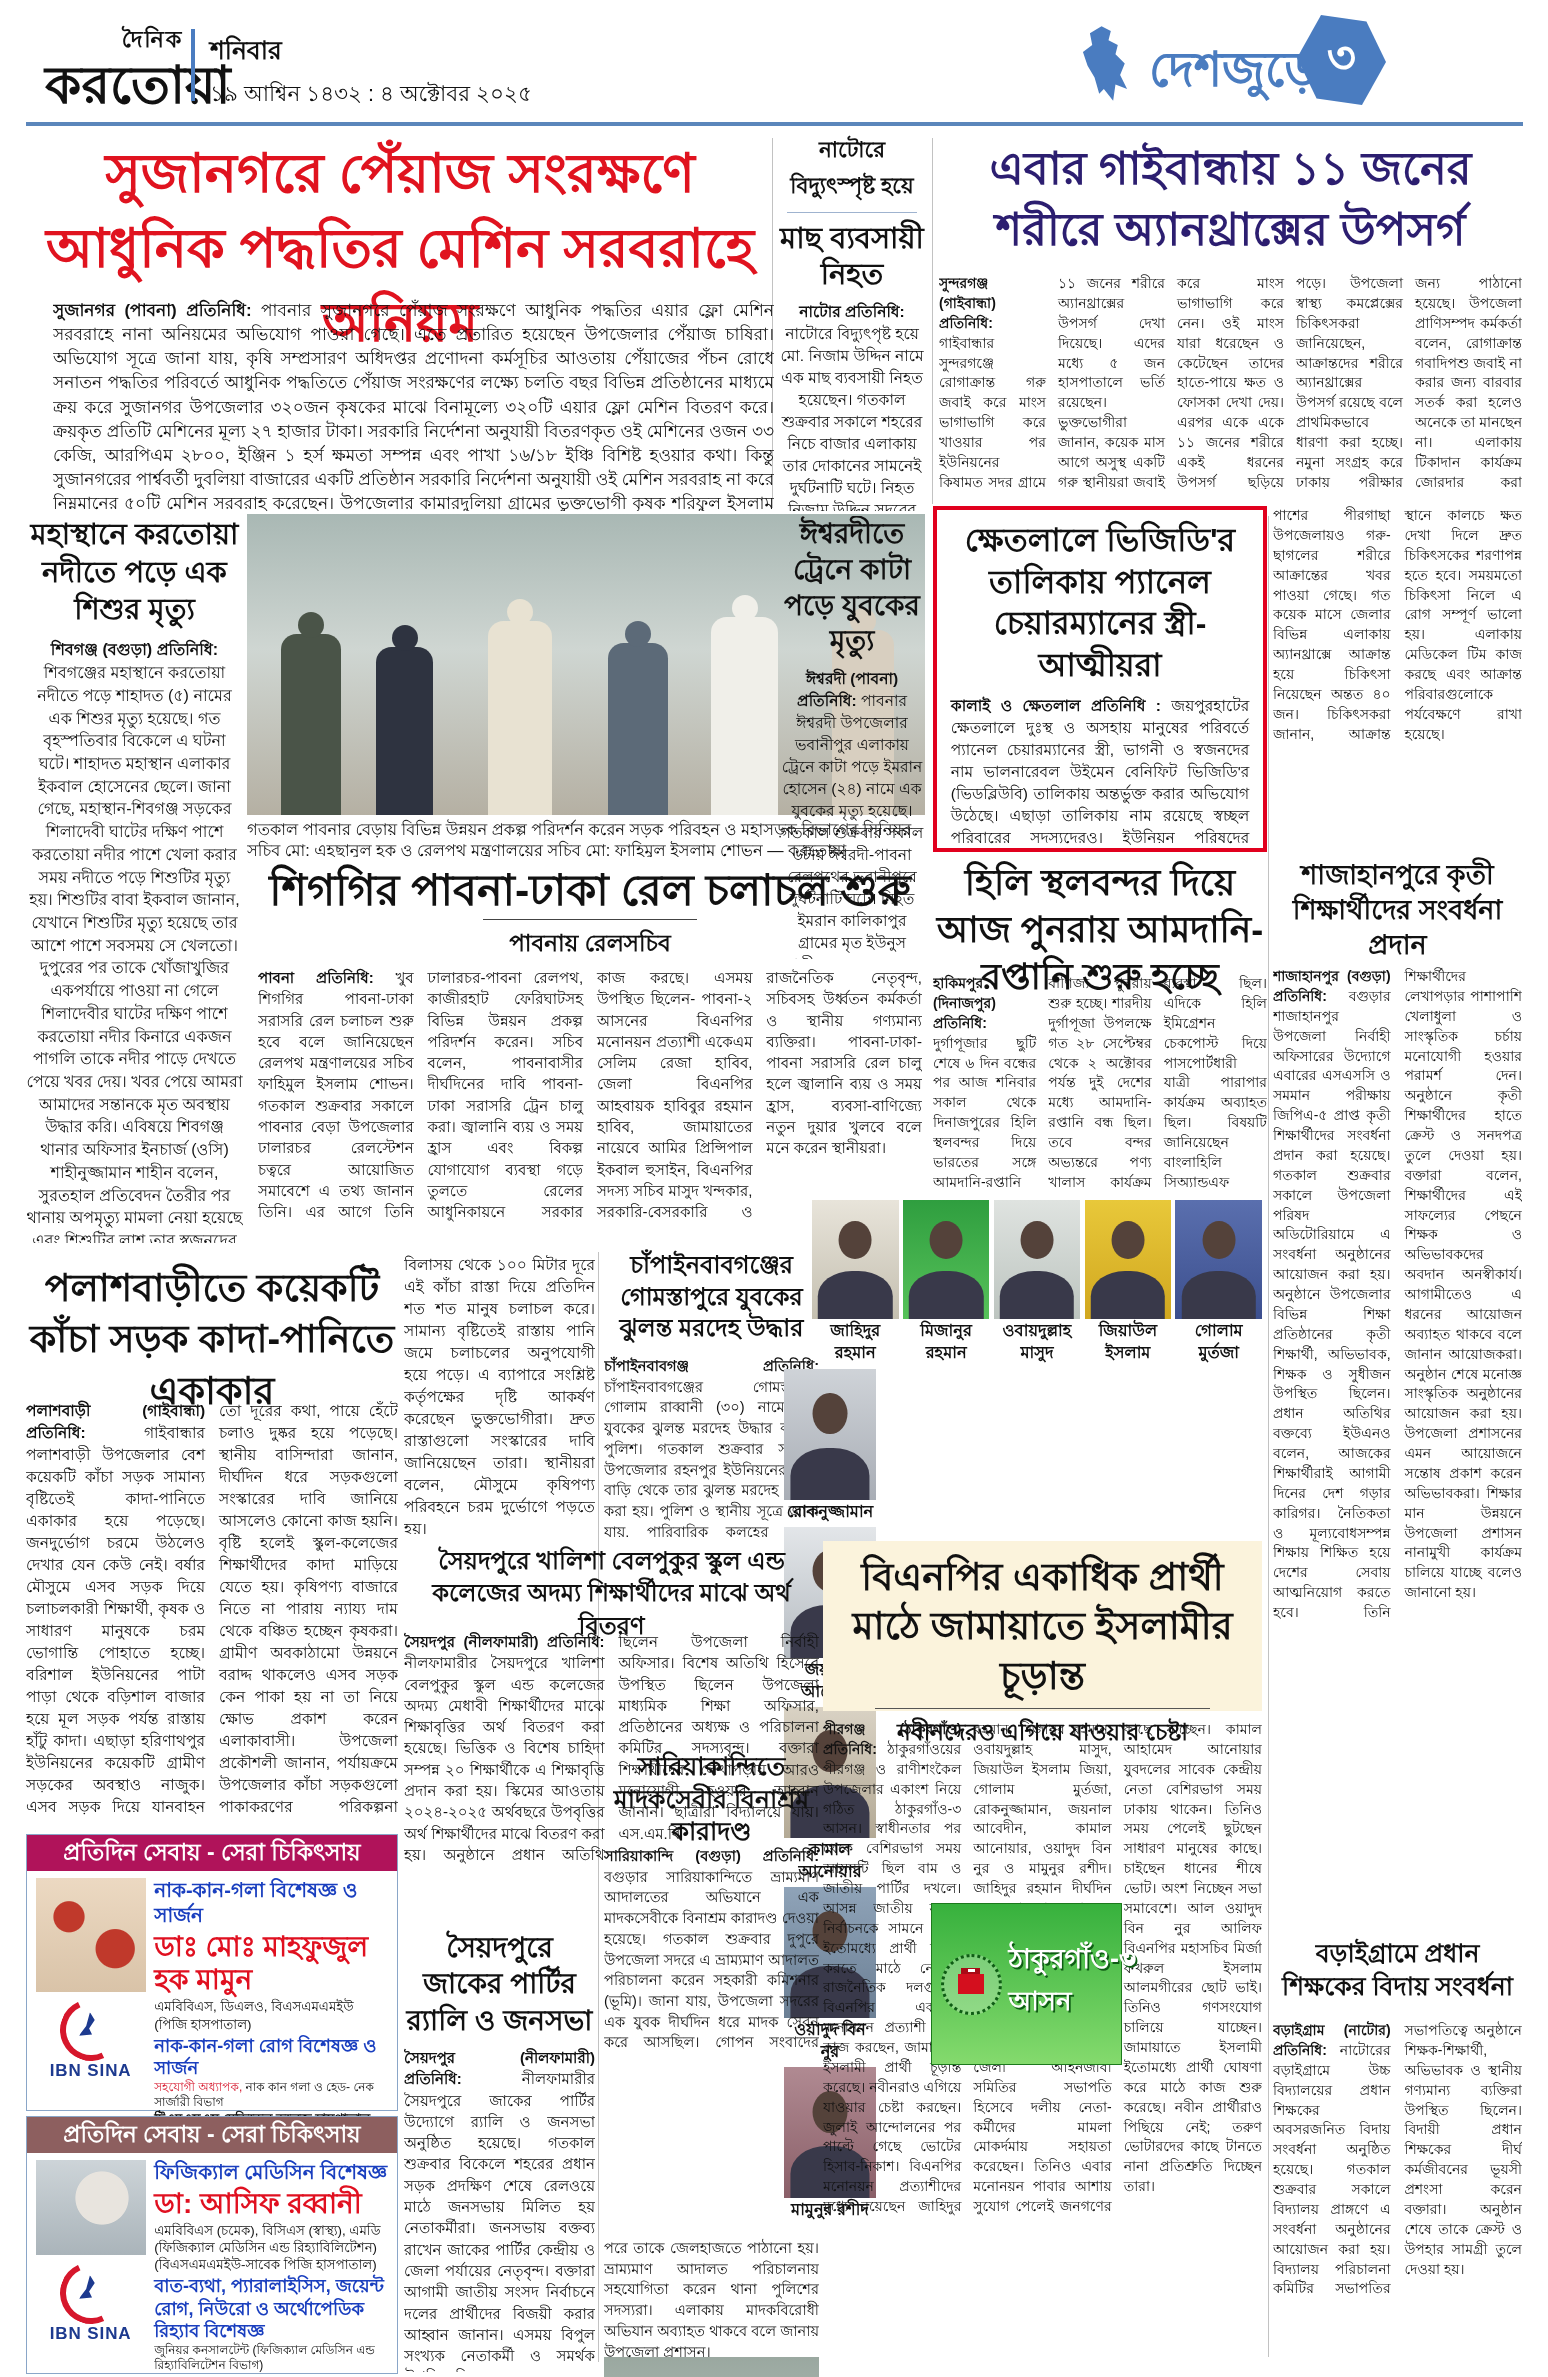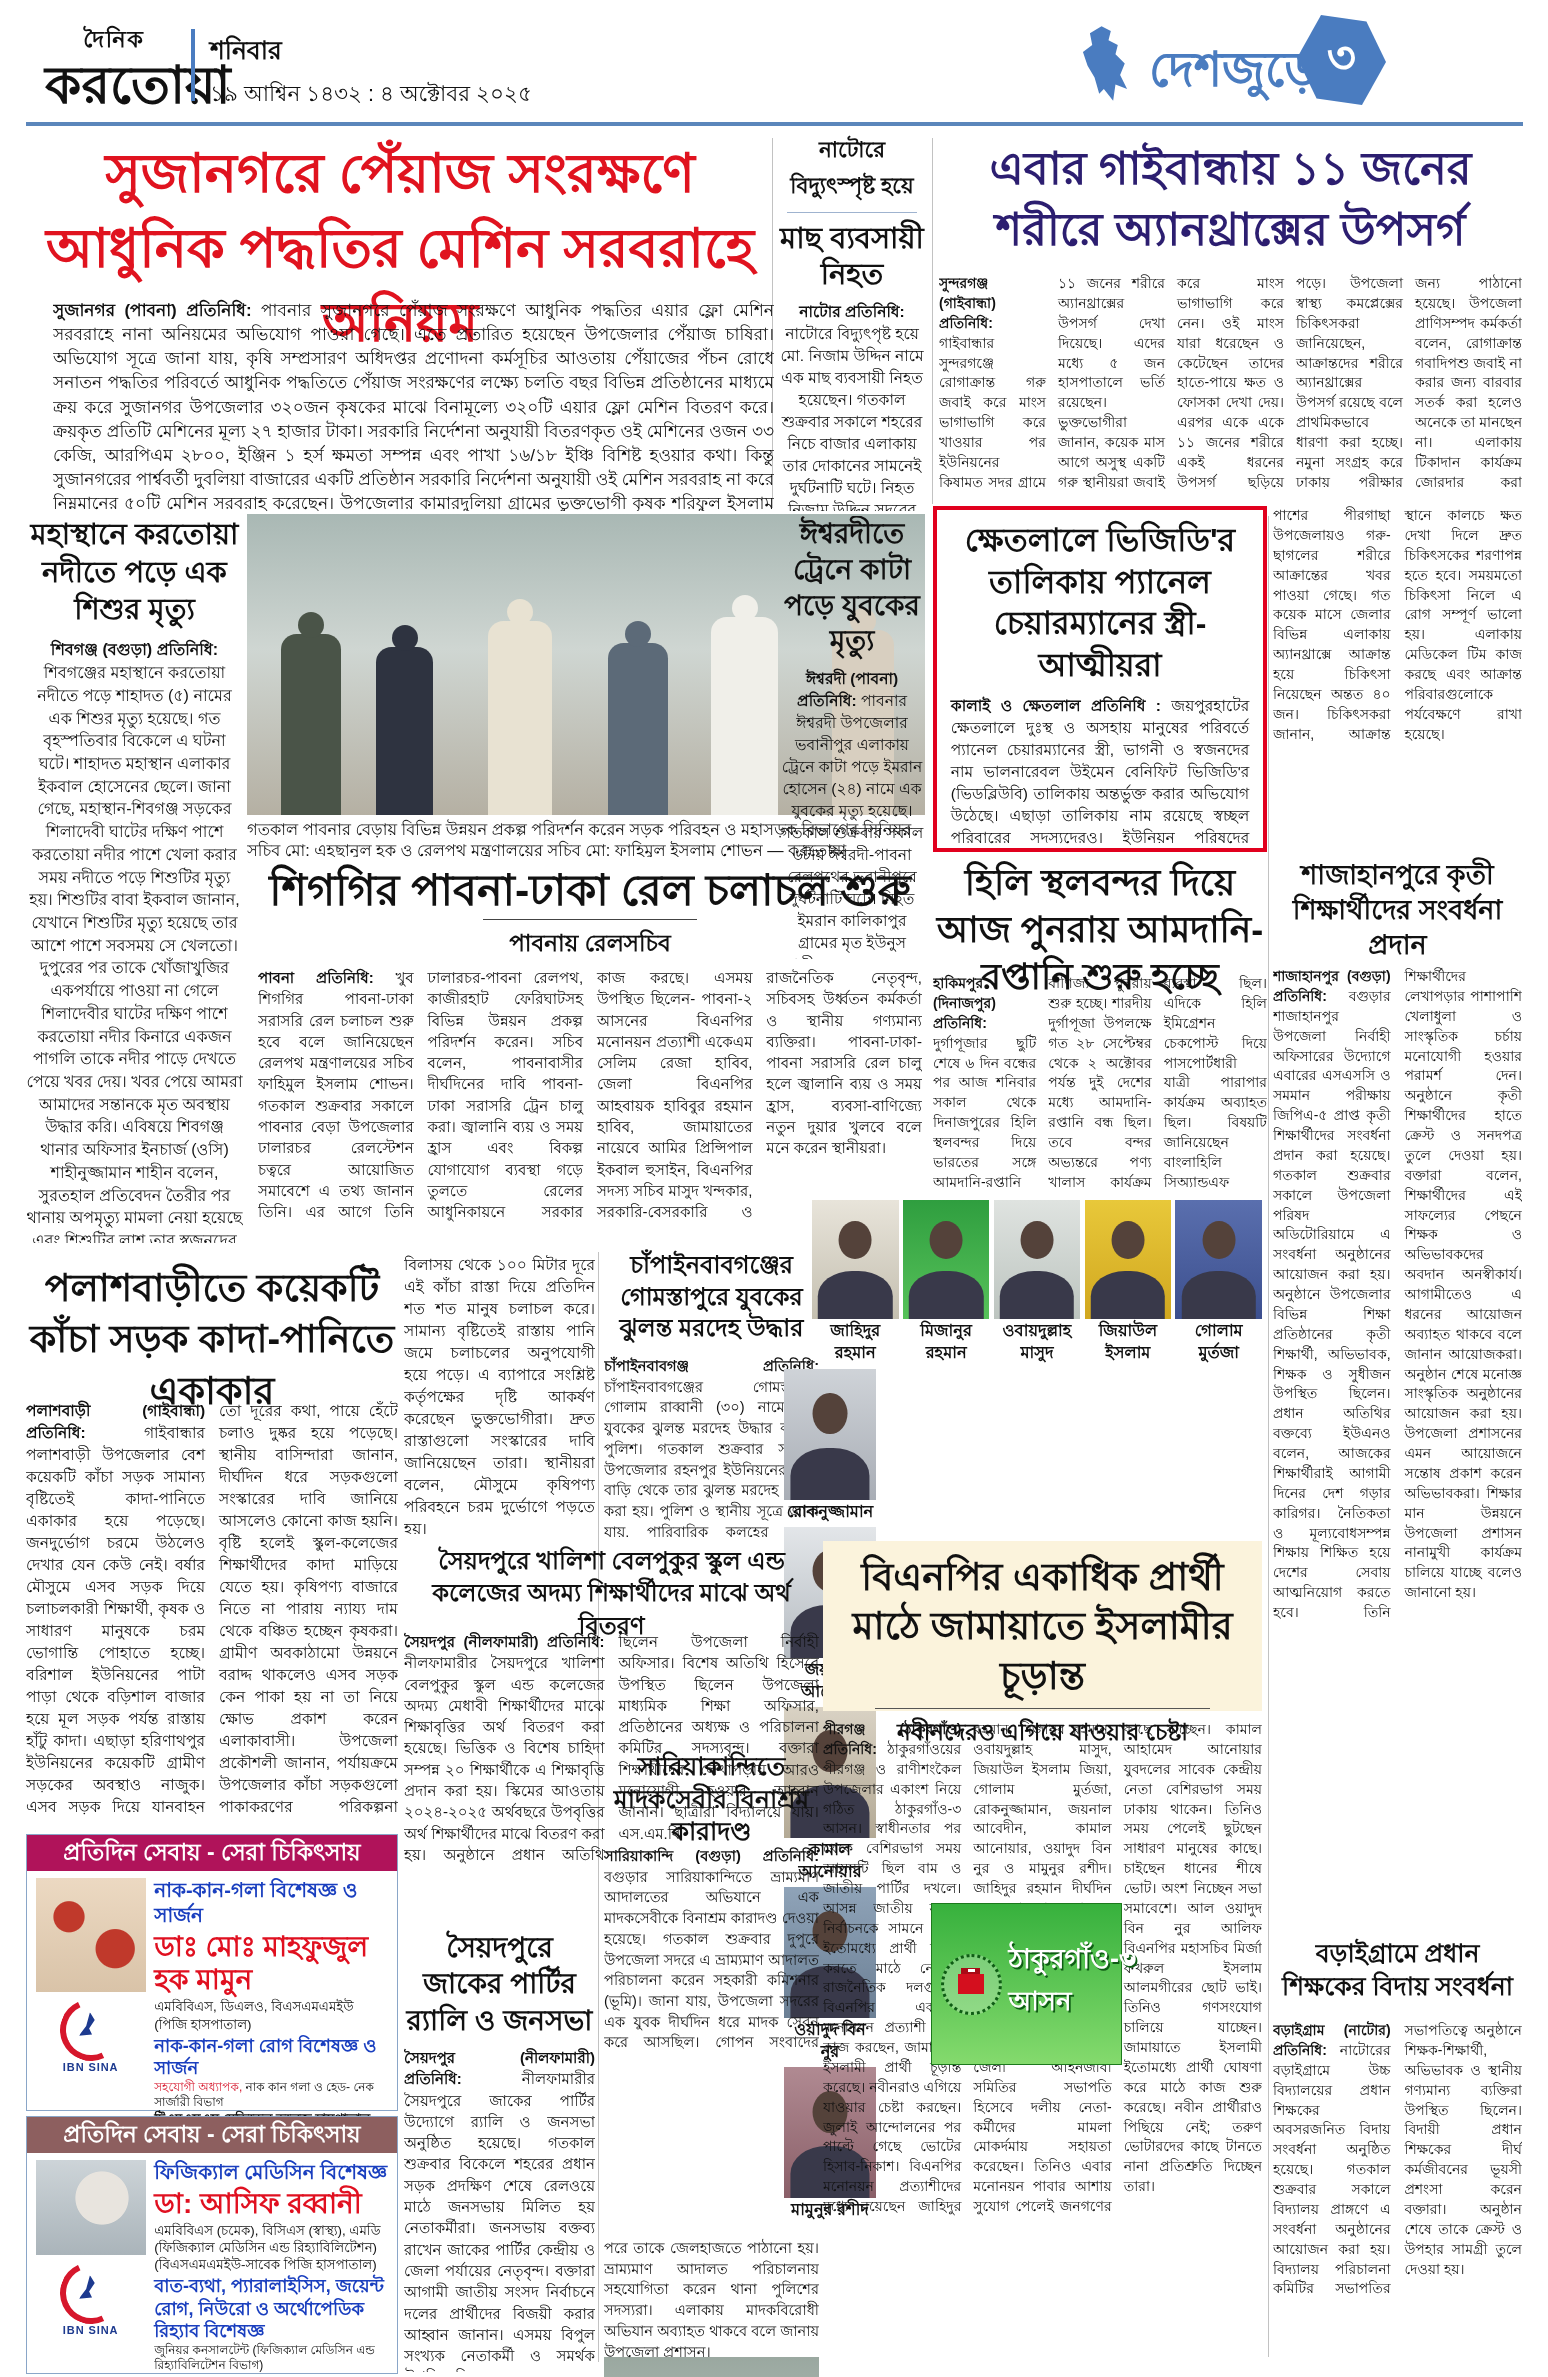--- a/index.html
+++ b/index.html
@@ -6,21 +6,21 @@
   .page{position:relative;width:1548px;height:2377px;background:#ffffff;margin:0 auto;
         font-family:"Liberation Sans","DejaVu Sans",sans-serif;color:#111;overflow:hidden;}
   .abs{position:absolute;}
   .ctr{text-align:center;}
   .jst{text-align:justify;}
   .bt{margin:0;font-size:15.5px;line-height:1.42;}
   .dl{font-weight:bold;}
   .clip{overflow:hidden;}
   .vline{background:#c2c2c2;width:0.9px;}
   
-  .logo-top{font-size:22.4px;font-weight:bold;letter-spacing:1.7px;text-align:center;}
+  .logo-top{font-size:22.4px;font-weight:bold;letter-spacing:1.7px;text-align:right;}
   .logo-main{font-size:52px;font-weight:bold;line-height:1.02;}
   .mast-day{font-size:25px;font-weight:bold;}
   .mast-date{font-size:21.5px;margin-top:3px;}
   .mast-bar{background:#4a7cc0;}
   .brand-text{font-size:48px;font-weight:bold;color:#4a7cc0;}
   .hex{clip-path:polygon(27% 3%,78% 10%,100% 52%,73% 97%,22% 90%,0% 48%);
        background:#4a7cc0;display:flex;align-items:center;justify-content:center;}
   .hex span{color:#fff;font-size:45px;font-weight:bold;}
   .toprule{background:#5b86bb;}
   
@@ -66,21 +66,21 @@
      linear-gradient(180deg,#ecd9c2,#d9c3a8);}
   .ad-img2{height:95px;background:
      radial-gradient(circle at 60% 40%, #e8e4de 0 30%, rgba(0,0,0,0) 31%),
      linear-gradient(180deg,#cdd4d8,#aab4ba);}
   .ad-logo{margin-top:6.9px;text-align:center;}
   .ad-arc{width:50px;height:50px;margin:0 auto;border-radius:50%;
           border-left:6px solid #d6172c;border-bottom:6px solid #d6172c;border-top:6px solid rgba(0,0,0,0);
           border-right:6px solid rgba(0,0,0,0);transform:rotate(20deg);position:relative;}
   .ad-arc::after{content:"";position:absolute;left:15.5px;top:8.6px;width:12px;height:26px;background:#1d3a8f;
                  clip-path:polygon(20% 0,80% 22%,60% 60%,100% 78%,0 100%,30% 55%);}
-  .ad-logoname{font-size:11px;font-weight:bold;color:#1d3a8f;letter-spacing:0.9px;}
+  .ad-logoname{font-size:17px;font-weight:bold;color:#1d3a8f;letter-spacing:0.9px;}
   .ad-sp{color:#1a3fbf;font-weight:bold;font-size:20px;line-height:1.25;}
   .ad-doc{color:#e01020;font-weight:bold;font-size:28px;line-height:1.2;margin:1.7px 0;}
   .ad-cred{font-size:13.3px;line-height:1.3;}
   .ad-sp2{color:#1a3fbf;font-weight:bold;font-size:18px;line-height:1.25;margin-top:1.7px;}
   .ad-role{font-size:12px;font-weight:normal;line-height:1.3;}
   .ad-role .rl{color:#d6172c;}
   .ad-sm{font-size:13px;line-height:1.3;}
   .ad-hours{font-size:17px;font-weight:bold;margin-top:1.7px;}
   .ad-hours .rl{color:#d6172c;}
   .ad-center{color:#1a3fbf;font-weight:bold;font-size:18px;margin-top:1.7px;}

